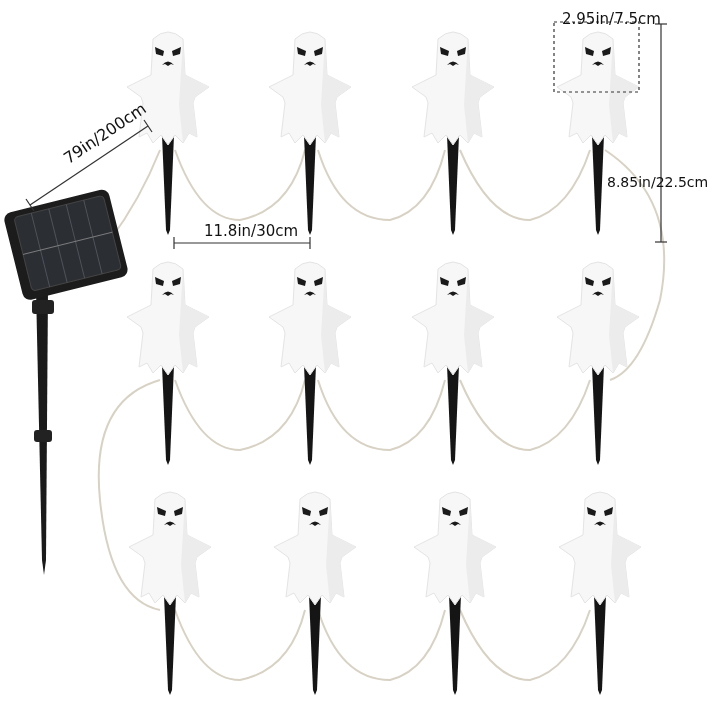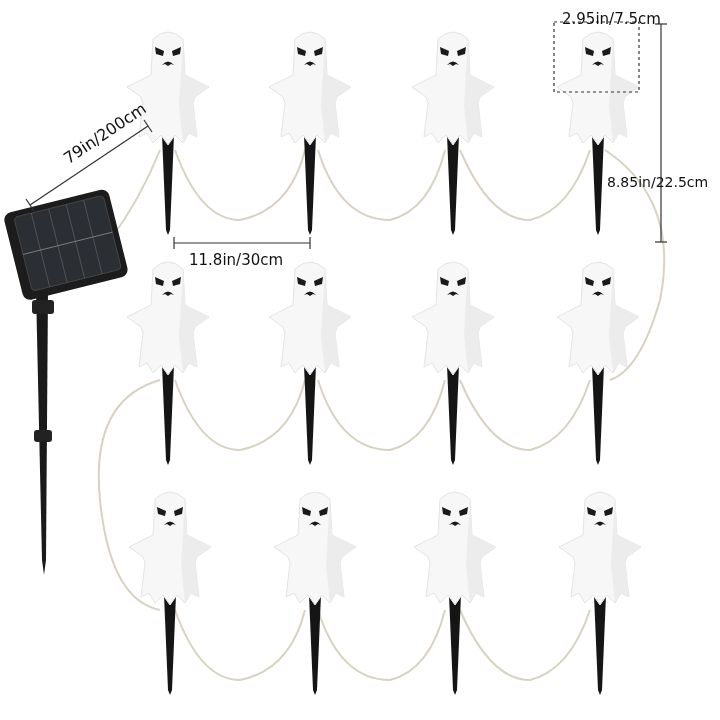--- a/index.html
+++ b/index.html
@@ -82,15 +82,15 @@
       <line x1="310" y1="237" x2="310" y2="249"></line>
       <line x1="661" y1="24" x2="661" y2="242"></line>
       <line x1="655" y1="24" x2="667" y2="24"></line>
       <line x1="655" y1="242" x2="667" y2="242"></line>
       <rect x="554" y="22" width="85" height="70" stroke-dasharray="3 3"></rect>
     </g>
   </svg>
 
   <div class="label" style="left:562px;top:2px;font-size:15px;margin-top:8px;">2.95in/7.5cm</div>
   <div class="label" style="left:607px;top:162px;font-size:14px;margin-top:12px;">8.85in/22.5cm</div>
-  <div class="label" style="left:189px;top:222px;font-size:15px;margin-top:29px;">11.8in/30cm</div>
+  <div class="label" style="left:204px;top:222px;font-size:15px;">11.8in/30cm</div>
   <div class="label" style="left:60px;top:152px;font-size:16px;transform:rotate(-34deg);transform-origin:left top;">79in/200cm</div>
 </div>
 
 </body></html>

